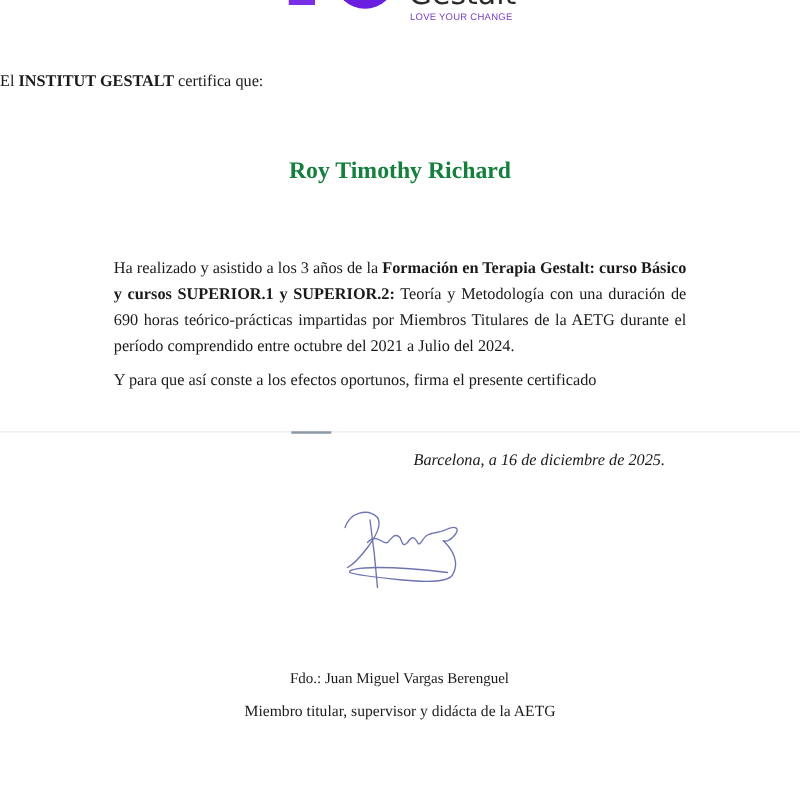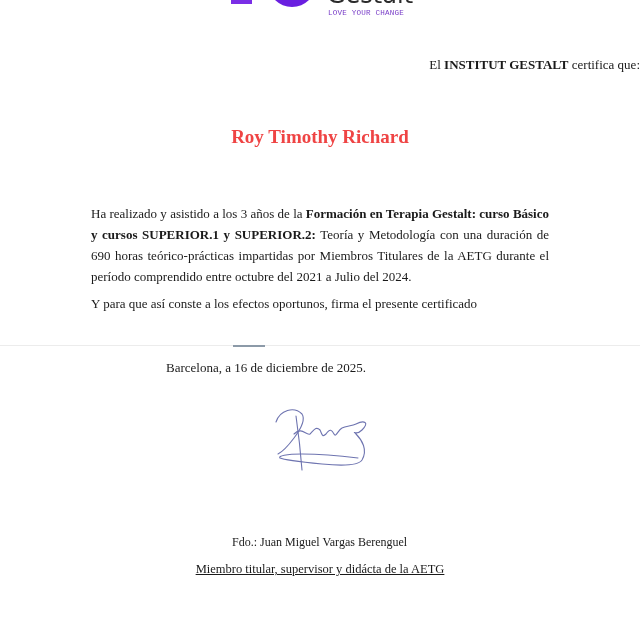--- a/index.html
+++ b/index.html
@@ -46,46 +46,46 @@
     font-family: "DejaVu Sans", sans-serif;
     font-size: 24px;
     line-height: 24px;
     color: #2b2b2b;
     letter-spacing: 0px;
   }
   .logo-tagline {
     position: absolute;
     left: 328px;
     top: 9px;
-    font-family: Liberation Mono, monospace;
+    font-family: Liberation Sans, sans-serif;
     font-size: 7.6px;
     line-height: 9px;
     color: #7a3fc8;
     letter-spacing: 0.2px;
   }
   .intro {
     position: absolute;
     top: 57px;
     left: 0;
     width: 640px;
-    text-align: right;
+    text-align: left;
     font-size: 13px;
     line-height: 16px;
   }
   .intro b { font-weight: bold; }
   .recipient {
     position: absolute;
     top: 125px;
     left: 0;
     width: 640px;
     text-align: center;
     font-size: 19px;
     line-height: 24px;
     font-weight: bold;
-    color: #ef4444;
+    color: #15803d;
   }
   .body-para {
     position: absolute;
     top: 203px;
     left: 91px;
     width: 458px;
     font-size: 13px;
     line-height: 21px;
     text-align: justify;
     text-align-last: left;
@@ -113,23 +113,24 @@
     left: 233px;
     width: 32px;
     height: 2px;
     background: #8c9aa8;
   }
   .date-line {
     position: absolute;
     top: 360px;
     left: 0;
     width: 532px;
-    text-align: center;
+    text-align: right;
     font-size: 13px;
     line-height: 16px;
+    font-style: italic;
   }
   .signature {
     position: absolute;
     left: 272px;
     top: 400px;
     width: 104px;
     height: 76px;
   }
   .signer-name {
     position: absolute;
@@ -139,21 +140,20 @@
     line-height: 16px;
   }
   .signer-role {
     position: absolute;
     top: 561px;
     left: 0;
     width: 640px;
     text-align: center;
     font-size: 12.5px;
     line-height: 16px;
-    text-decoration: underline;
   }
 </style>
 </head>
 <body>
 
 <div class="logo">
   <div class="logo-bar"></div>
   <div class="logo-circle"></div>
   <div class="logo-word">Gestalt</div>
   <div class="logo-tagline">LOVE YOUR CHANGE</div>

